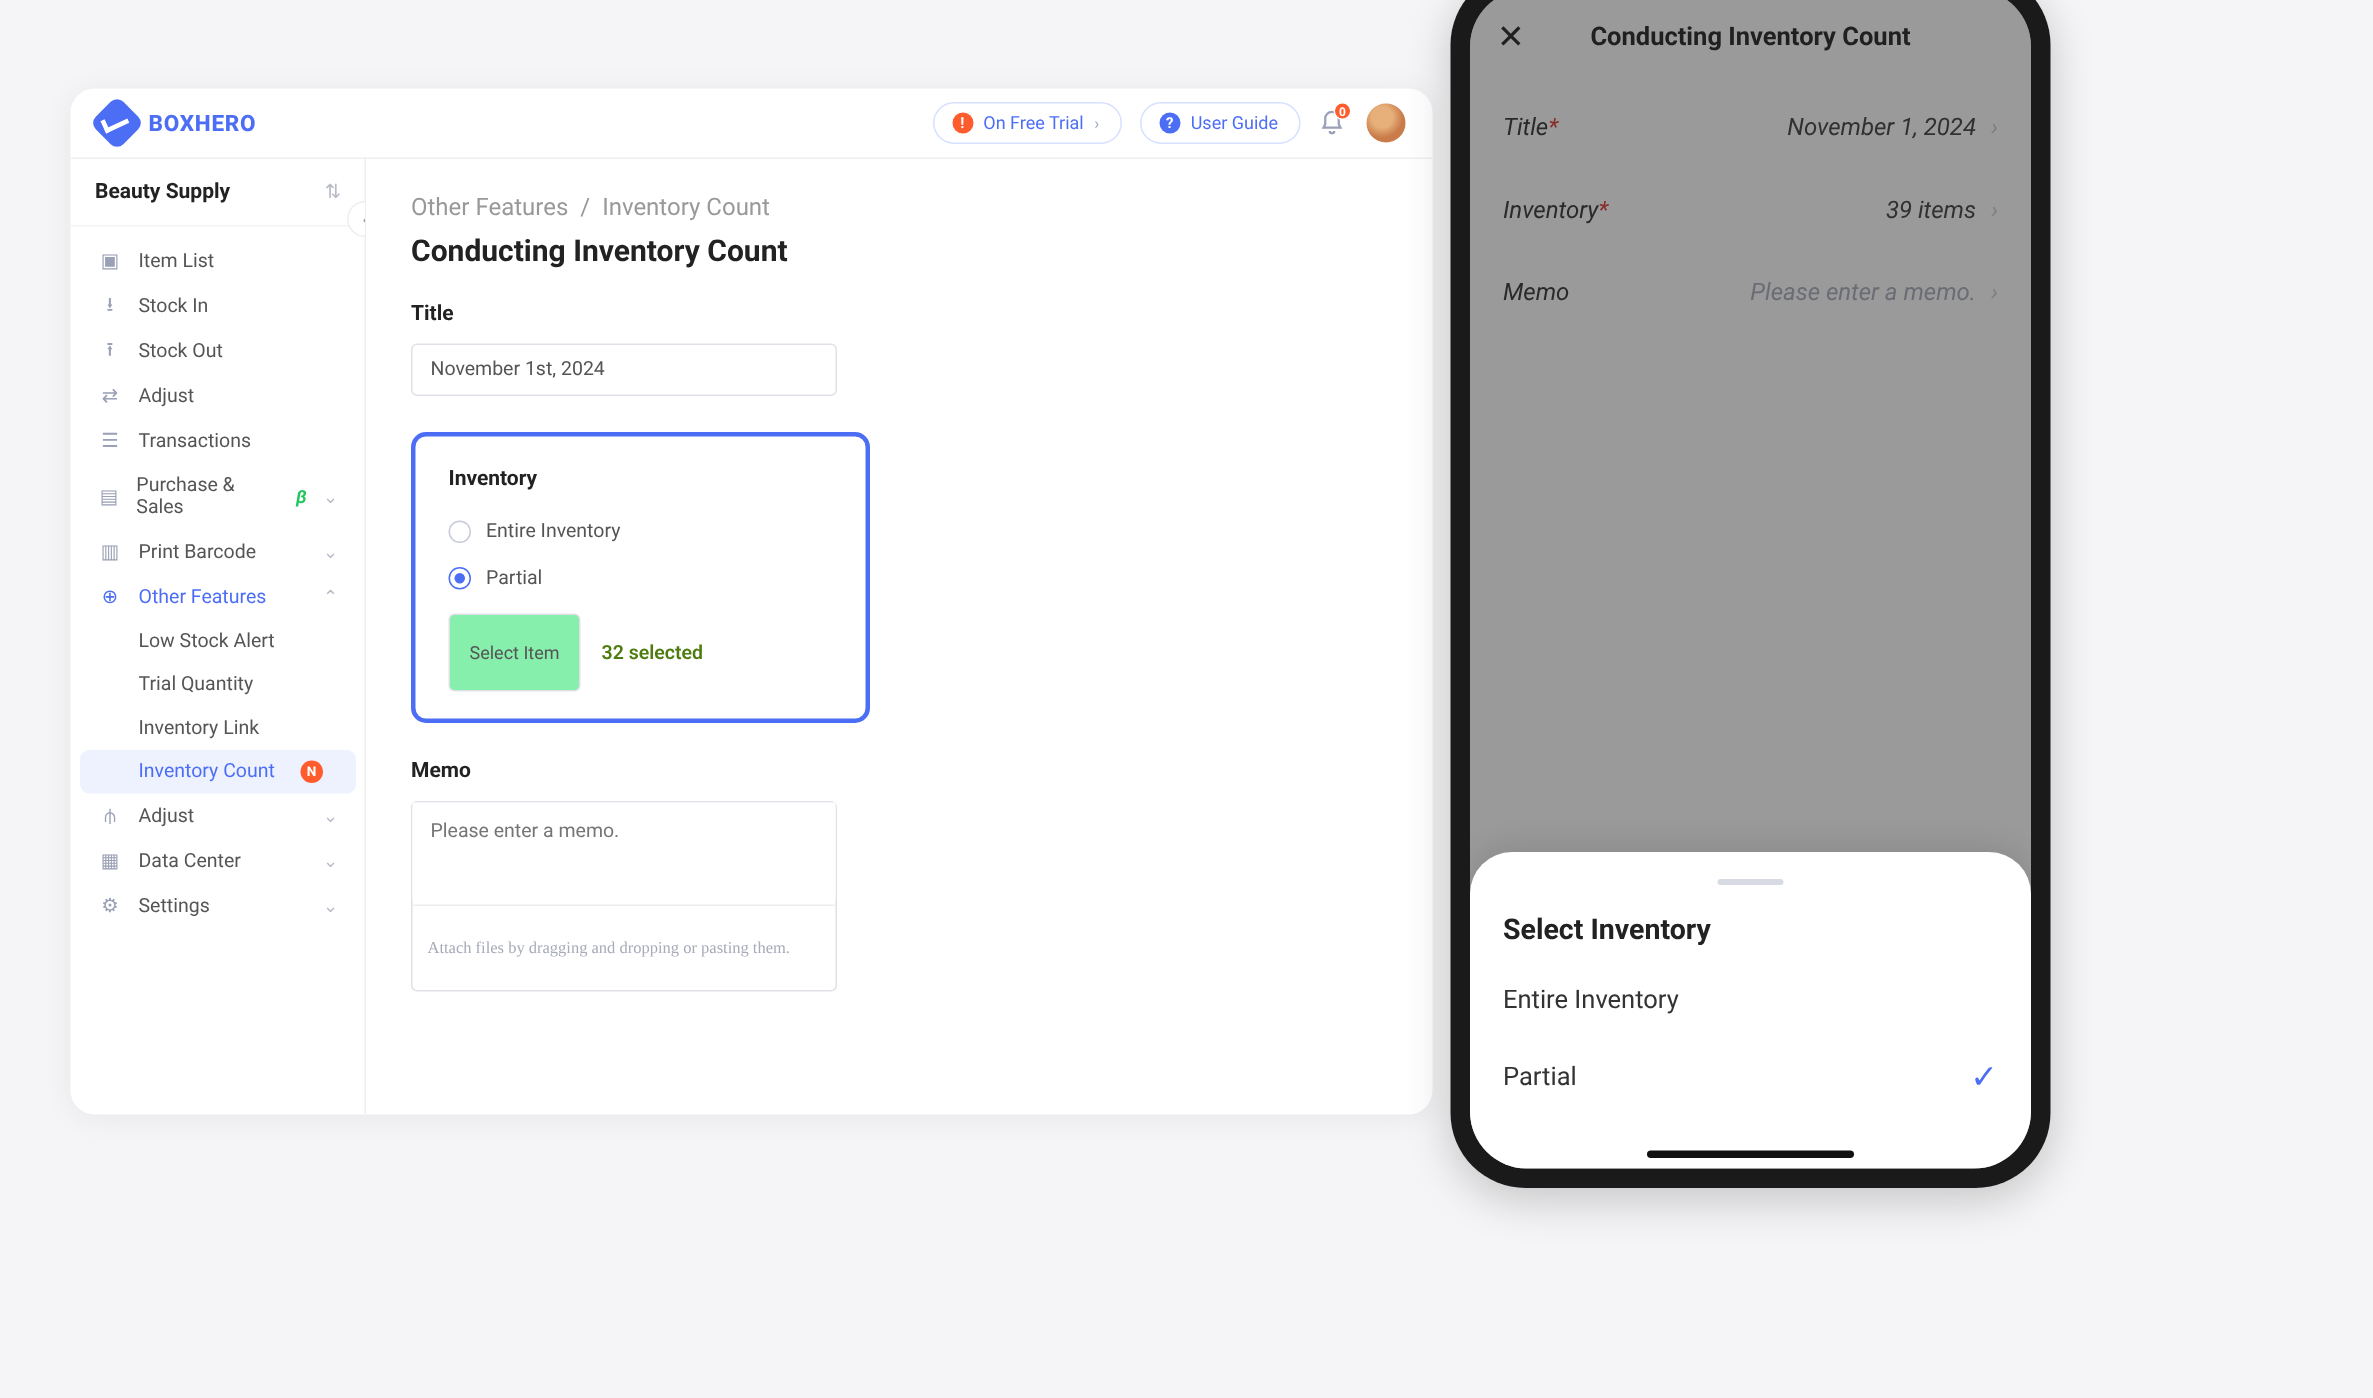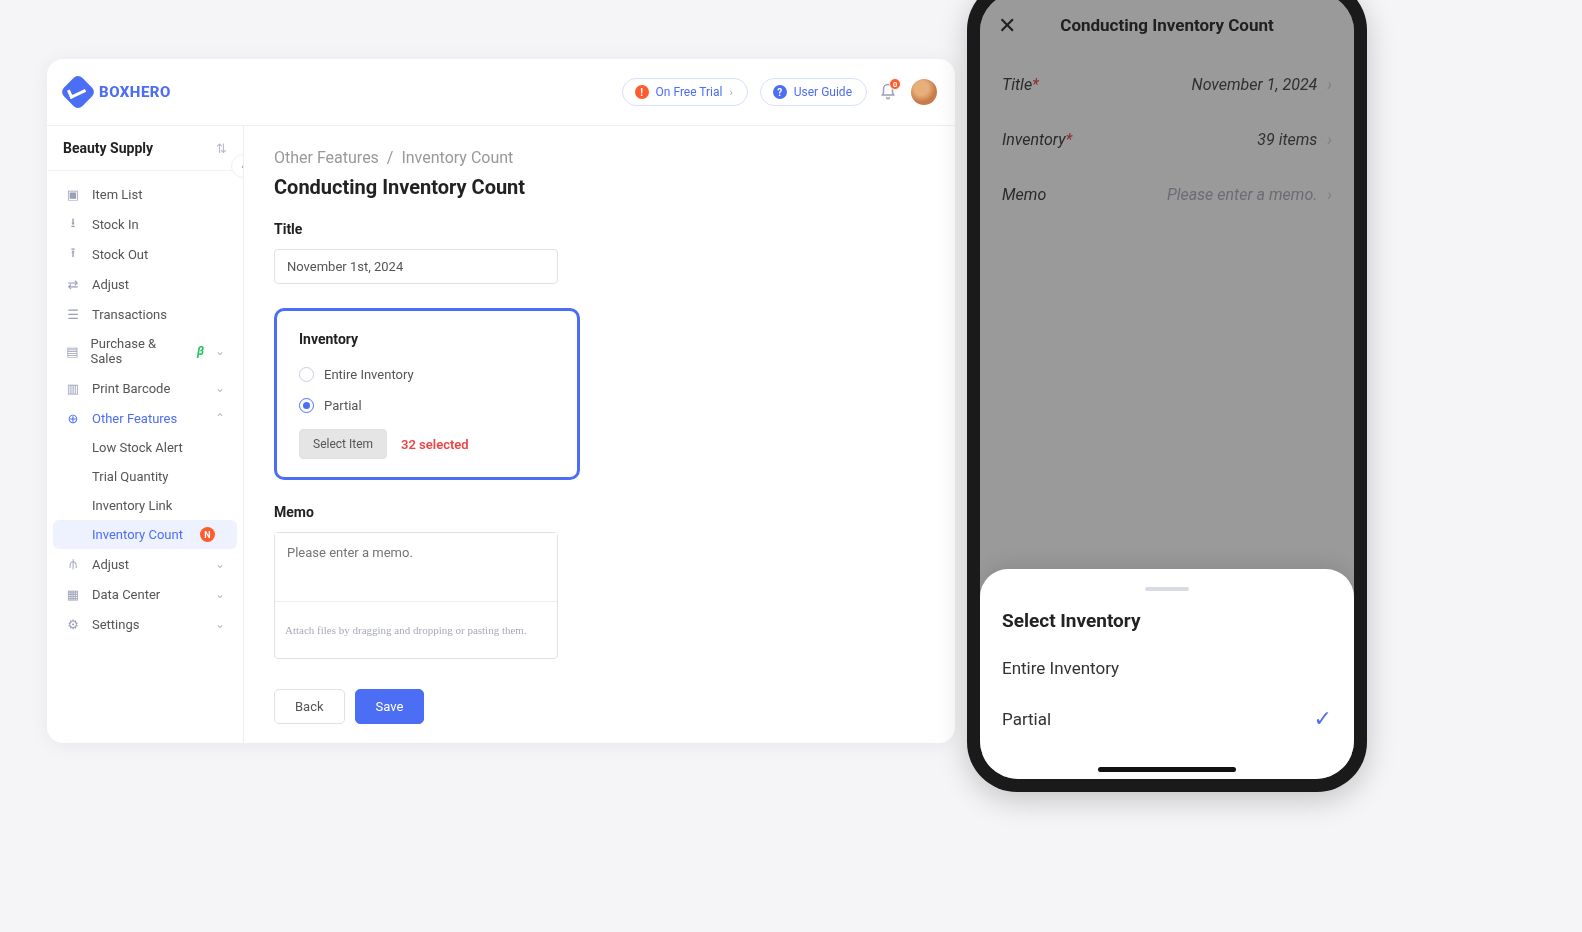--- a/index.html
+++ b/index.html
@@ -1,21 +1,21 @@
 <!DOCTYPE html>
 <html><head>
 <meta charset="utf-8">
 <style>
   * { box-sizing: border-box; margin: 0; padding: 0; font-family: -apple-system, BlinkMacSystemFont, "Segoe UI", Roboto, sans-serif; }
   body { background: #f5f5f7; width: 1582px; height: 932px; overflow: hidden; position: relative; }
   
   
   .desktop-app { position: absolute; left: 47px; top: 59px; width: 908px; height: 684px; background: #fff; border-radius: 16px; box-shadow: 0 2px 20px rgba(0,0,0,0.06); display: flex; flex-direction: column; overflow: hidden; }
   
-  .topbar { height: 67px; border-bottom: 1px solid #eee; display: flex; align-items: center; padding: 0 18px; }
+  .topbar { height: 47px; border-bottom: 1px solid #eee; display: flex; align-items: center; padding: 0 18px; }
   .logo { display: flex; align-items: center; gap: 8px; }
   .logo-mark { width: 26px; height: 26px; background: #4C6EF5; border-radius: 6px; position: relative; transform: rotate(45deg); }
   .logo-mark::after { content: ""; position: absolute; left: 7px; top: 5px; width: 6px; height: 14px; border: 3px solid #fff; border-top: none; border-left: none; transform: rotate(20deg); }
   .logo-text { font-weight: 800; letter-spacing: 0.5px; color: #4C6EF5; font-size: 15px; }
   .topbar-spacer { flex: 1; }
   .pill-btn { border: 1px solid #d6e0ff; border-radius: 999px; padding: 6px 14px 6px 12px; display: flex; align-items: center; gap: 7px; font-size: 12px; color: #4C6EF5; background: #fff; cursor: pointer; margin-right: 12px; }
   .pill-dot { width: 14px; height: 14px; border-radius: 50%; display: inline-flex; align-items: center; justify-content: center; color: #fff; font-size: 10px; font-weight: 700; }
   .dot-orange { background: #ff5c2e; }
   .dot-blue { background: #4C6EF5; }
   .chev { font-size: 11px; color: #a0a7c9; }
@@ -47,22 +47,22 @@
   .breadcrumb .sep { margin: 0 4px; }
   .page-title { font-size: 20px; font-weight: 700; color: #222; margin-bottom: 22px; }
   .section-label { font-size: 14px; font-weight: 700; color: #222; margin-bottom: 12px; }
   .text-input { width: 284px; border: 1px solid #dfe1e8; border-radius: 4px; padding: 9px 12px; font-size: 13px; color: #555; background: #fff; margin-bottom: 24px; }
   .inventory-card { border: 3px solid #4C6EF5; border-radius: 10px; padding: 20px 22px 18px; width: 306px; margin-bottom: 24px; }
   .radio-item { display: flex; align-items: center; gap: 10px; margin-bottom: 16px; font-size: 13px; color: #555; cursor: pointer; }
   .radio-ring { width: 15px; height: 15px; border: 1.5px solid #c9ccd8; border-radius: 50%; display: inline-flex; align-items: center; justify-content: center; }
   .radio-ring.sel { border-color: #4C6EF5; }
   .radio-ring.sel::after { content: ""; width: 7px; height: 7px; background: #4C6EF5; border-radius: 50%; }
   .select-row { display: flex; align-items: center; gap: 14px; }
-  .small-btn { border: 1px solid #dfe1e8; background: #e5e5e5; border-radius: 4px; padding: 7px 13px; font-size: 12px; color: #555; cursor: pointer; }
-  .selected-count { color: #ef4444; font-size: 13px; font-weight: 600; }
+  .small-btn { border: 1px solid #dfe1e8; background: #86efac; border-radius: 4px; padding: 18px 13px; font-size: 12px; color: #555; cursor: pointer; }
+  .selected-count { color: #4d7c0f; font-size: 13px; font-weight: 600; }
   .memo-box { width: 284px; border: 1px solid #dfe1e8; border-radius: 4px; background: #fff; }
   .memo-area { width: 100%; border: none; resize: none; padding: 12px; font-size: 13px; min-height: 64px; outline: none; color: #555; }
   .memo-hint { border-top: 1px solid #eee; padding: 22px 10px; font-size: 11px; color: #a7aab8; font-family: Liberation Serif, serif; }
   .action-row { display: flex; gap: 10px; margin-top: 30px; }
   .btn { border-radius: 5px; padding: 9px 20px; font-size: 13px; cursor: pointer; border: 1px solid #dfe1e8; background: #fff; color: #555; }
   .btn.primary { background: #4C6EF5; color: #fff; border-color: #4C6EF5; }
   
   
   .phone { position: absolute; right: 215px; top: -20px; width: 400px; height: 812px; background: #1a1a1a; border-radius: 50px; padding: 13px; box-shadow: 0 8px 30px rgba(0,0,0,0.2); }
   .phone-inner { width: 100%; height: 100%; background: #fff; border-radius: 38px; overflow: hidden; display: flex; flex-direction: column; position: relative; }
@@ -216,24 +216,20 @@
           <span class="selected-count">32 selected</span>
         </div>
       </div>
 
       <div class="section-label">Memo</div>
       <div class="memo-box">
         <textarea class="memo-area" placeholder="Please enter a memo." style=""></textarea>
         <div class="memo-hint">Attach files by dragging and dropping or pasting them.</div>
       </div>
 
-      <div class="action-row">
-        <button class="btn">Back</button>
-        <button class="btn primary">Save</button>
-      </div>
     </main>
   </div>
 </div>
 
 <div class="phone">
   <div class="phone-inner">
     <div class="phone-hdr">
       <span class="close-x">✕</span>
       <span class="phone-title">Conducting Inventory Count</span>
     </div>

